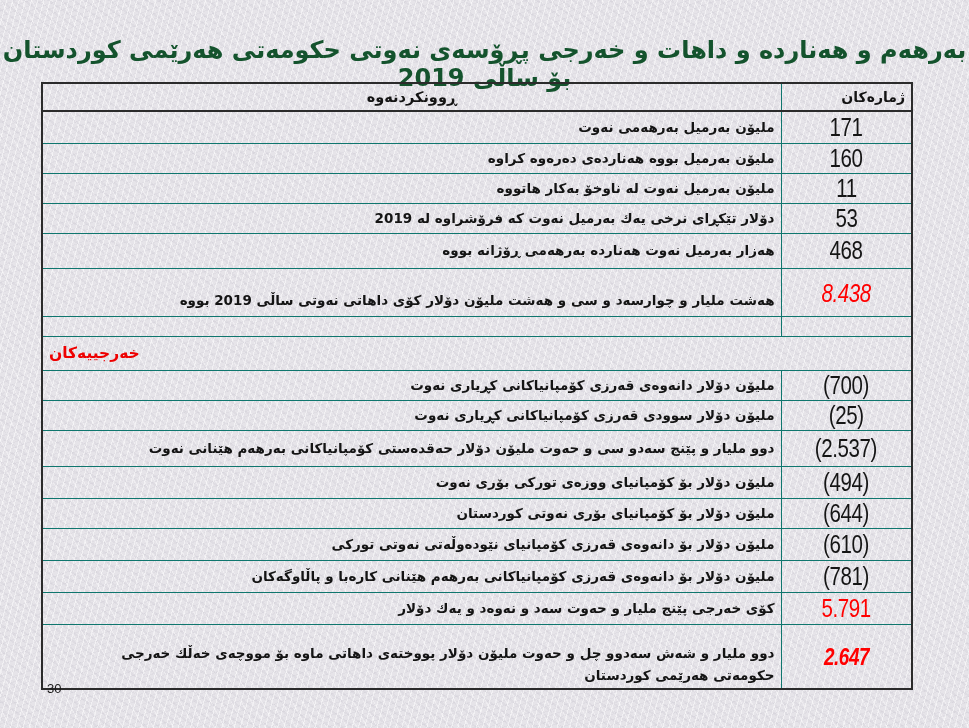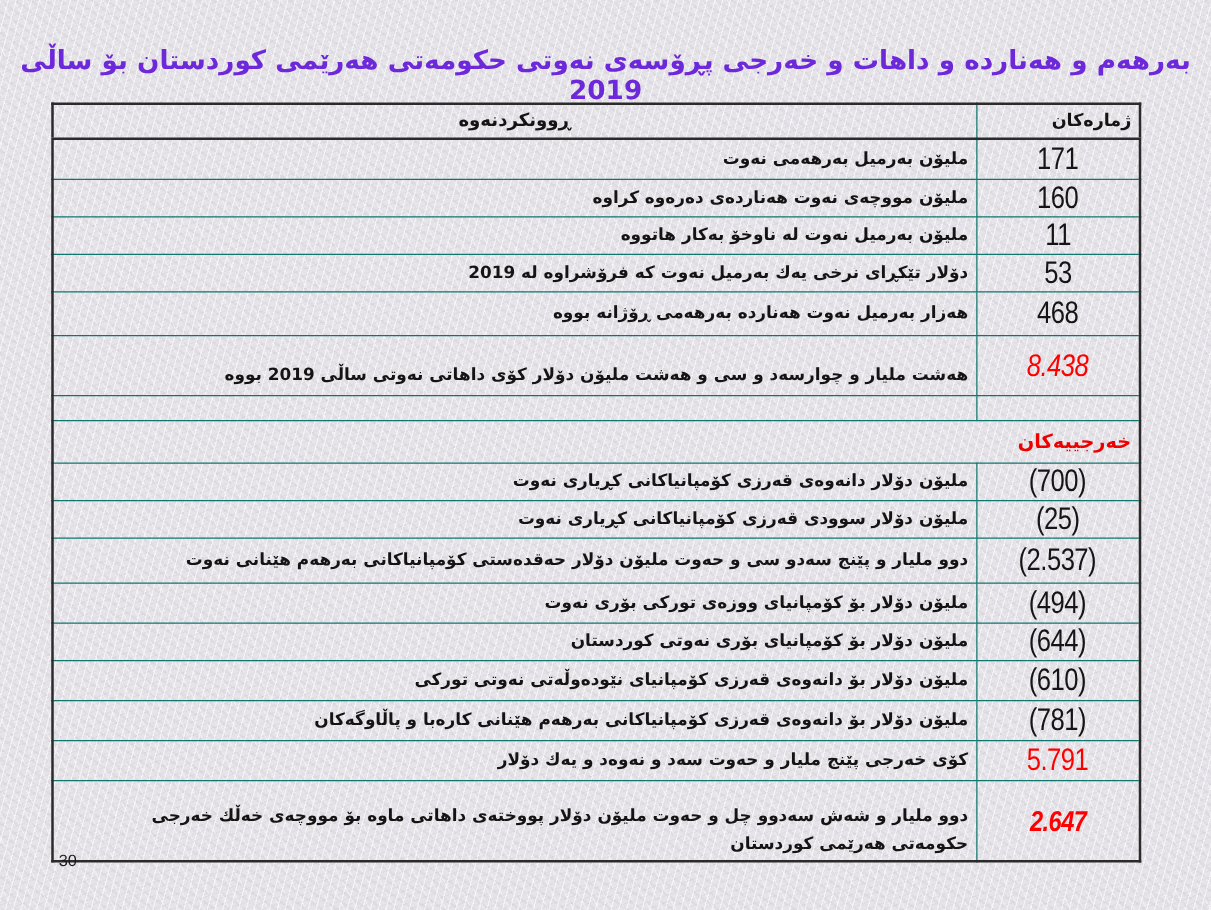--- a/index.html
+++ b/index.html
@@ -12,21 +12,21 @@
     position:absolute;inset:0;pointer-events:none;
     background-image:
       repeating-linear-gradient(105deg, rgba(255,255,255,0.50) 0 1px, rgba(255,255,255,0) 1px 6px),
       repeating-linear-gradient(35deg,  rgba(140,135,155,0.08) 0 2px, rgba(140,135,155,0) 2px 7px),
       repeating-linear-gradient(160deg, rgba(140,135,155,0.07) 0 1px, rgba(140,135,155,0) 1px 5px),
       repeating-linear-gradient(62deg,  rgba(255,255,255,0.35) 0 1px, rgba(255,255,255,0) 1px 9px);
   }
   .title{
     position:absolute;top:36px;left:0;width:100%;
     direction:rtl;text-align:center;
-    color:#6d28d9;font-weight:bold;font-size:21px;
+    color:#14532d;font-weight:bold;font-size:24px;
     letter-spacing:0;
   }
   table.oil-table{
     position:absolute;left:41px;top:82px;width:872px;
     border-collapse:collapse;table-layout:fixed;
     border:2px solid #2b2b2b;
     background:transparent;
   }
   .oil-table th,.oil-table td{
     border:1px solid #0f766e;
@@ -56,21 +56,21 @@
     display:inline-block;transform:scaleX(0.82);
     white-space:nowrap;
   }
   .num-cell.red{color:#ff0000;}
   .num-cell.bold .num{font-weight:bold;font-size:23px;}
   .vtop{vertical-align:top;}
   td.num-cell.vtop{padding-top:3px;font-style:italic;}
   td.desc-cell.vtop{padding-top:16px;}
   .section-cell{
     color:#ee0000;font-weight:bold;font-size:15.5px;
-    text-align:right;padding-right:8px;
+    text-align:left;padding-right:8px;
   }
   .page-num{
     position:absolute;left:47px;top:681px;
     font-family:"Liberation Sans",sans-serif;
     font-size:13px;color:#1c1c1c;
   }
 </style>
 </head>
 <body>
 
@@ -92,21 +92,21 @@
   <tbody>
       <tr style="height: 32px;">
         <td class="num-cell"><span class="num">171</span></td>
         <td class="desc-cell">
           <div>ملیۆن بەرمیل بەرهەمی نەوت</div>
         </td>
       </tr>
       <tr style="height: 29px;">
         <td class="num-cell"><span class="num">160</span></td>
         <td class="desc-cell">
-          <div>ملیۆن مووچەی نەوت هەناردەی دەرەوە کراوە</div>
+          <div>ملیۆن بەرمیل بووە هەناردەی دەرەوە کراوە</div>
         </td>
       </tr>
       <tr style="height: 28px;">
         <td class="num-cell"><span class="num">11</span></td>
         <td class="desc-cell">
           <div>ملیۆن بەرمیل نەوت لە ناوخۆ بەکار هاتووە</div>
         </td>
       </tr>
       <tr style="height: 28px;">
         <td class="num-cell"><span class="num">53</span></td>

